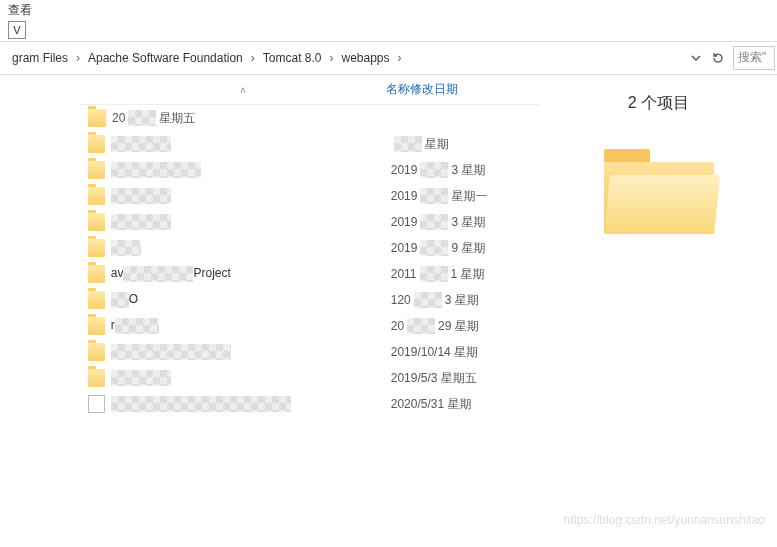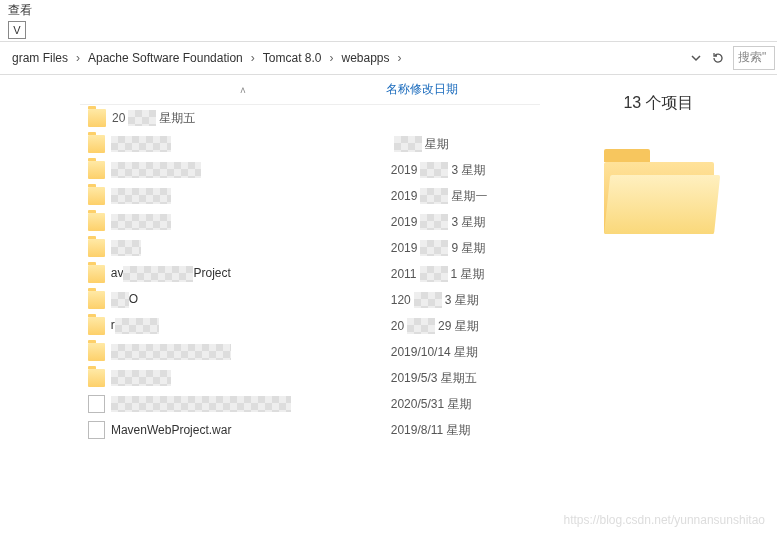--- a/index.html
+++ b/index.html
@@ -132,29 +132,24 @@
         <div class="row">
           <span class="icon folder-icon"></span>
           <span class="cell-name"><span class="mosaic name-mosaic" style="width: 60px;"></span></span>
           <span class="cell-date">2019/5/3 星期五</span>
         </div>
         <div class="row">
           <span class="icon file-icon"></span>
           <span class="cell-name"><span class="mosaic name-mosaic" style="width: 180px;"></span></span>
           <span class="cell-date">2020/5/31 星期</span>
         </div>
-        <div class="row">
-          <span class="icon file-icon"></span>
-          <span class="cell-name">MavenWebProject.war</span>
-          <span class="cell-date">2019/8/11 星期</span>
-        </div>
       </div>
   </div>
   <div class="side-panel">
-    <div class="item-count">13 个项目</div>
+    <div class="item-count">2 个项目</div>
     <div class="big-folder">
       <div class="big-folder-tab"></div>
       <div class="big-folder-back"></div>
       <div class="big-folder-front"></div>
     </div>
   </div>
 </div>
 
 <div class="watermark">https://blog.csdn.net/yunnansunshitao</div>
 

